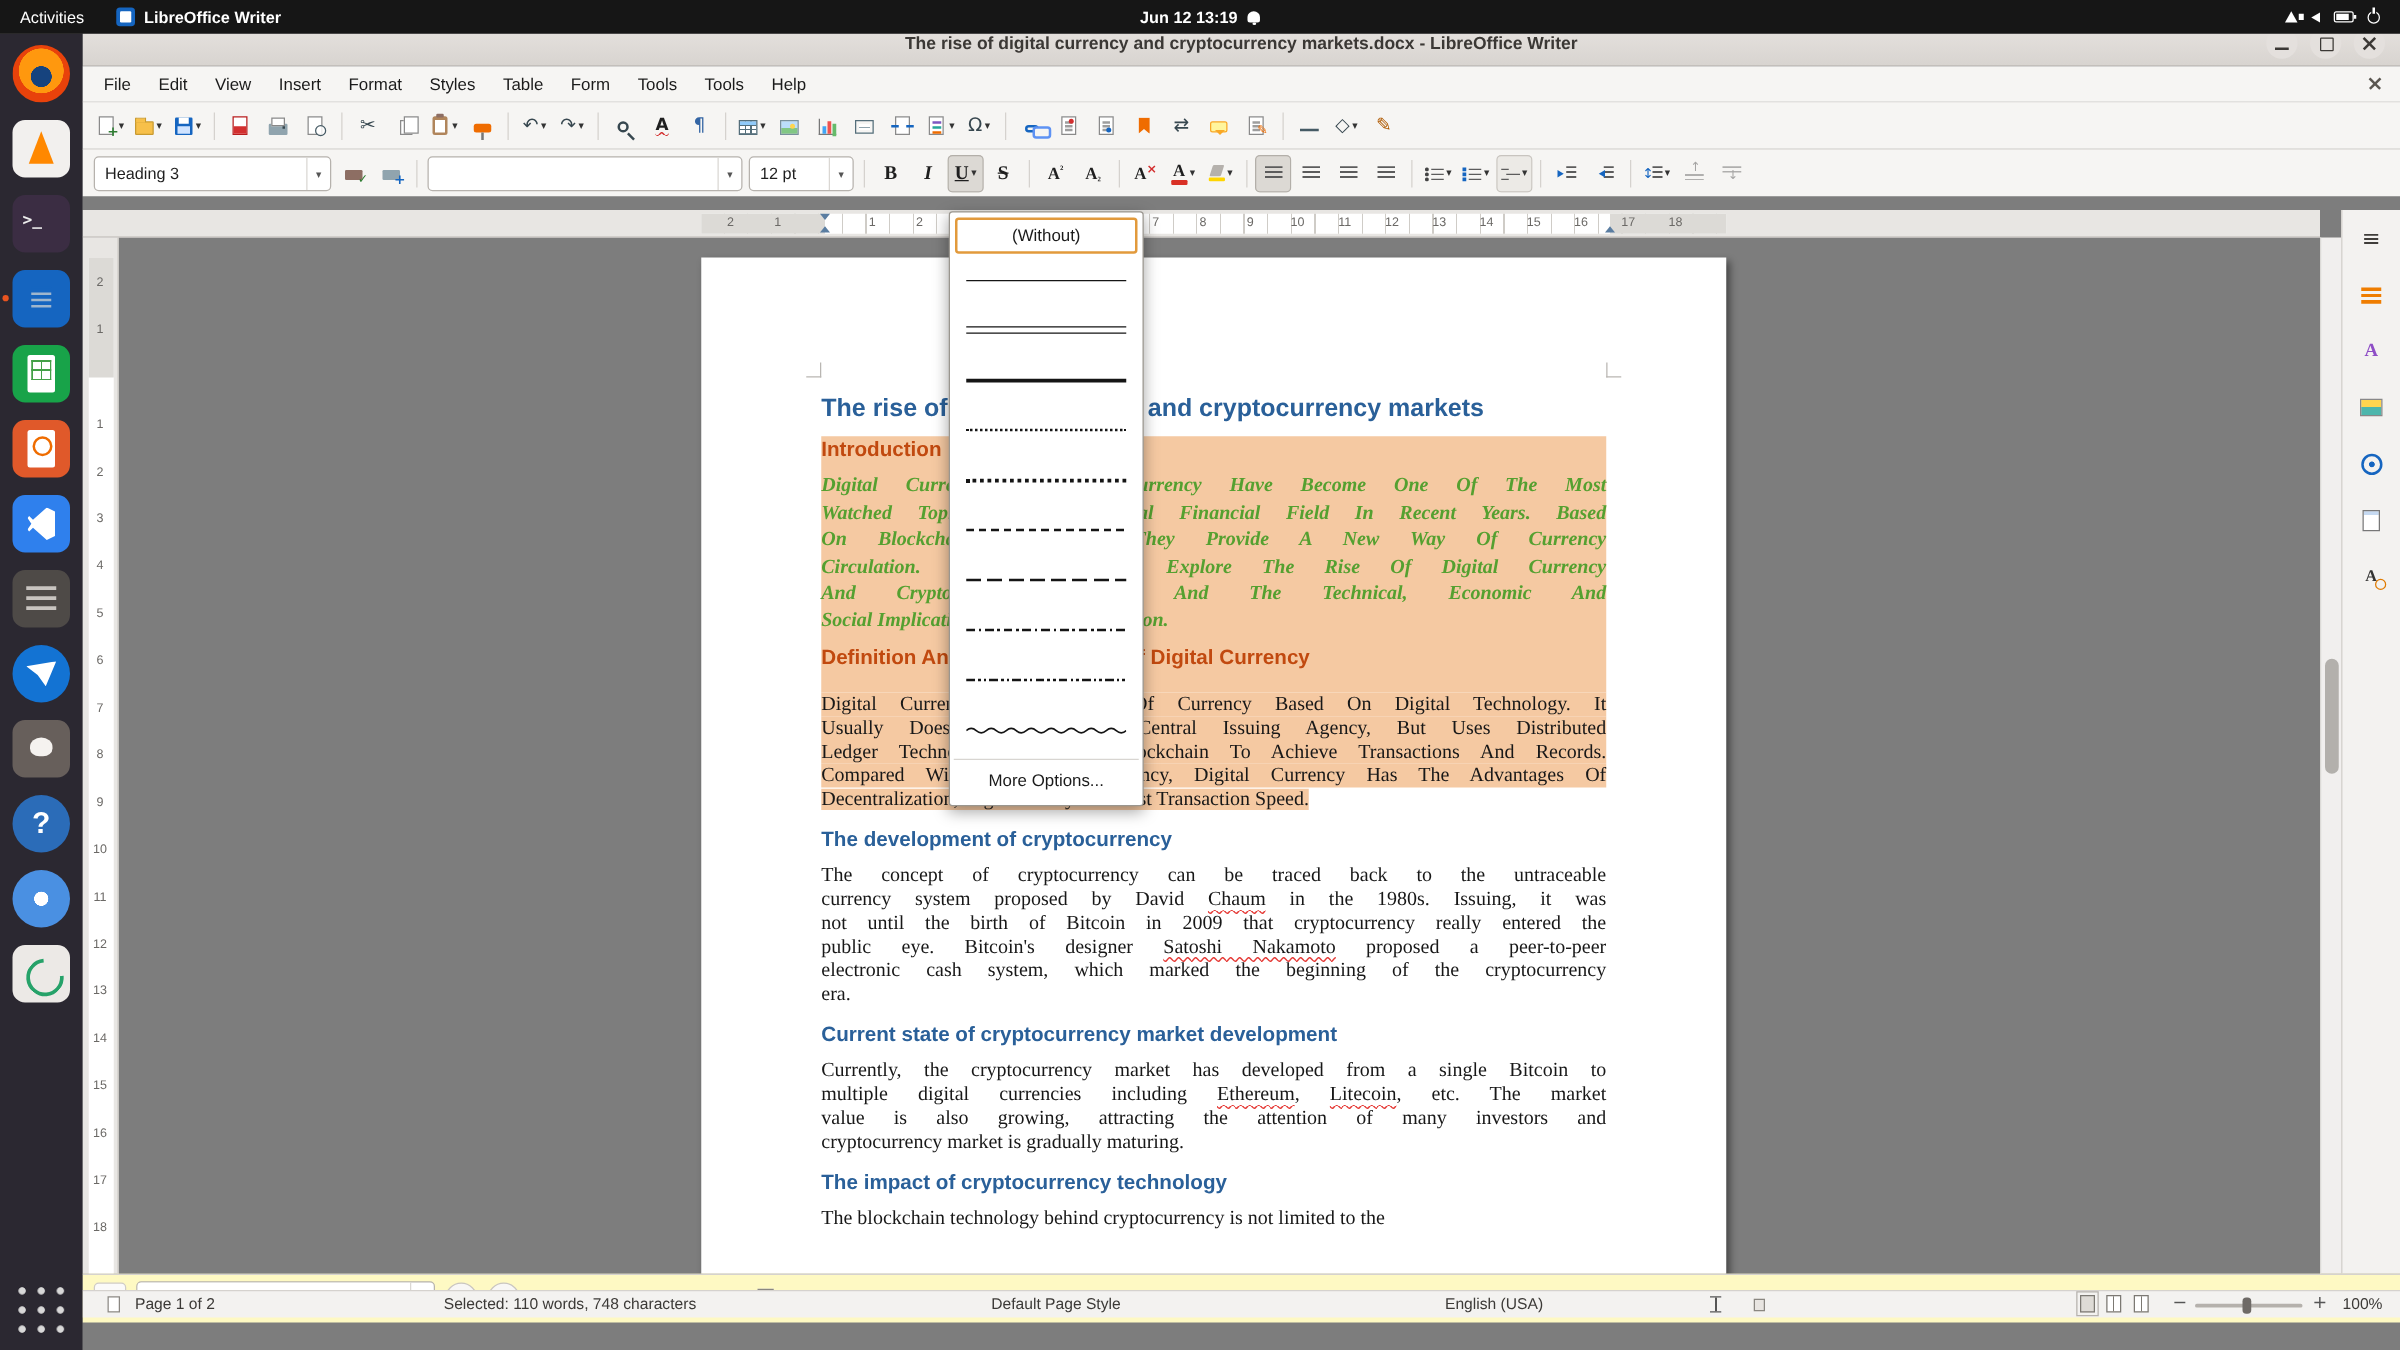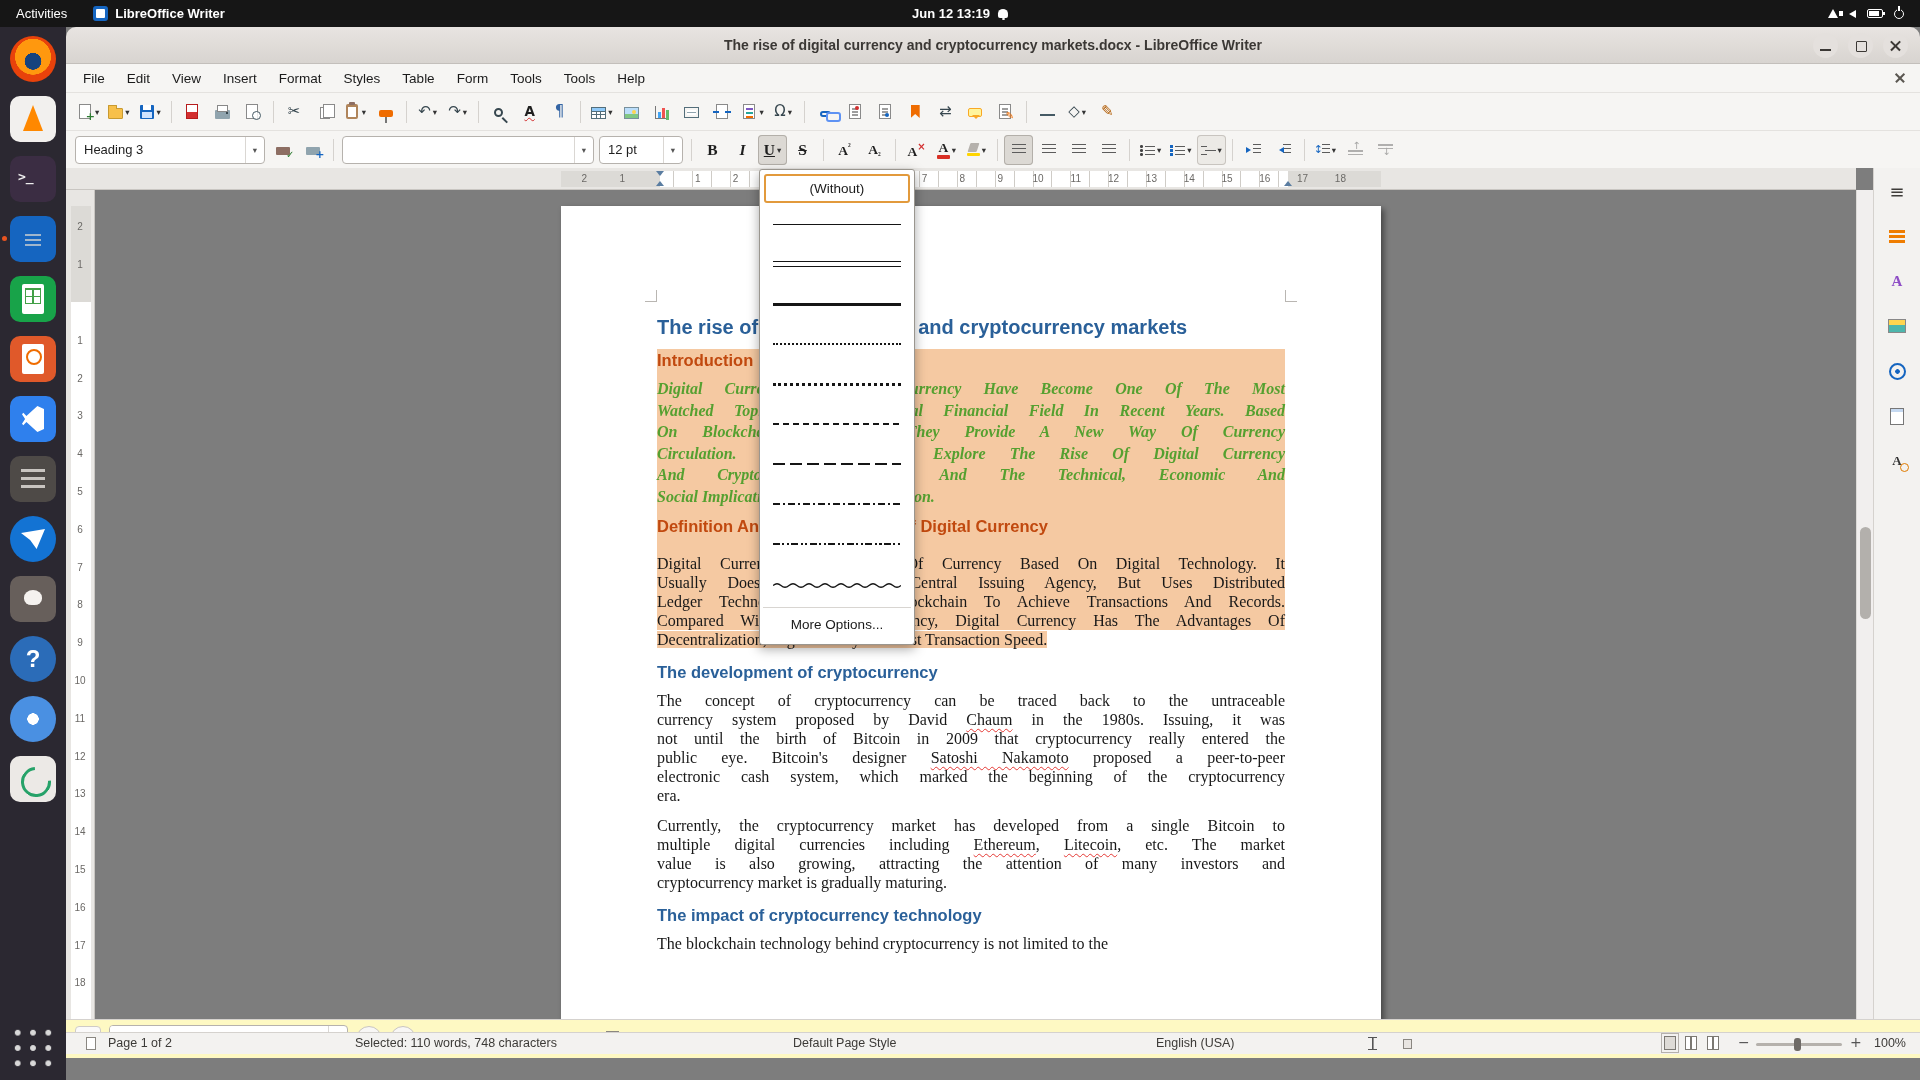--- a/index.html
+++ b/index.html
@@ -50,21 +50,21 @@
   .dk-gimp{background:#675f5b}
   .dk-gimp::after{content:"";position:absolute;left:14px;top:14px;width:18px;height:15px;background:#f5f2ef;border-radius:50% 50% 42% 42%}
   .dk-help{border-radius:50%;background:#2b6cb8}
   .dk-help::after{content:"?";position:absolute;left:0;top:0;width:100%;height:100%;display:flex;align-items:center;justify-content:center;color:#fff;font:bold 24px "Liberation Sans",sans-serif}
   .dk-chromium{border-radius:50%;background:radial-gradient(circle,#fff 0 17%,#4a90e2 18% 100%)}
   .dk-software{background:#ece9e6}
   .dk-software::after{content:"";position:absolute;left:11px;top:11px;width:24px;height:24px;border:3.5px solid #26a269;border-radius:50%;border-top-color:transparent;transform:rotate(40deg)}
   .dk-grid{margin-top:auto;background:radial-gradient(circle,#d8d8d8 2.6px,transparent 3.2px);background-size:15.3px 15.3px;background-position:center}
 
   
-  #window{position:absolute;left:66px;top:27px;width:1854px;height:141px}
+  #window{position:absolute;left:66px;top:16px;width:1854px;height:141px}
   #titlebar{height:37px;background:linear-gradient(#e8e4e1,#d8d4d0);border-radius:10px 10px 0 0;border-bottom:1px solid #c3bfbb;display:flex;align-items:center;justify-content:center;position:relative;font-size:14px;font-weight:bold;color:#3b3835}
   .winbtns{position:absolute;right:12px;top:6px;display:flex;gap:10px}
   .wbtn{width:25px;height:25px;border-radius:50%;position:relative;background:#e4e0dd}
   .wb-min::after{content:"";position:absolute;left:7px;top:16px;width:11px;height:1.6px;background:#3b3835}
   .wb-max::after{content:"";position:absolute;left:8px;top:8px;width:9px;height:9px;border:1.6px solid #3b3835;border-radius:1px}
   .wb-close::before,.wb-close::after{content:"";position:absolute;left:6px;top:11.6px;width:13px;height:1.8px;background:#3b3835}
   .wb-close::before{transform:rotate(45deg)}.wb-close::after{transform:rotate(-45deg)}
   #menubar{height:28px;background:#f6f5f3;display:flex;align-items:center;padding-left:6px;font-size:13.5px}
   .mitem{padding:4px 11px;border-radius:4px;color:#1b1b1b}
   .docclose{margin-left:auto;margin-right:12px;position:relative;width:16px;height:16px}
@@ -620,20 +620,21 @@
         </div>
         <div class="dh h3 c-blue">The development of cryptocurrency</div>
         <div class="para">
           <div class="line"><span>The concept of cryptocurrency can be traced back to the untraceable</span></div>
           <div class="line"><span>currency system proposed by David </span><span class="sp">Chaum</span><span> in the 1980s. Issuing, it was</span></div>
           <div class="line"><span>not until the birth of Bitcoin in 2009 that cryptocurrency really entered the</span></div>
           <div class="line"><span>public eye. Bitcoin's designer </span><span class="sp">Satoshi Nakamoto</span><span> proposed a peer-to-peer</span></div>
           <div class="line"><span>electronic cash system, which marked the beginning of the cryptocurrency</span></div>
           <div class="line last"><span>era.</span></div>
         </div>
+        <div class="dh h3 c-blue">Current state of cryptocurrency market development</div>
         <div class="para">
           <div class="line"><span>Currently, the cryptocurrency market has developed from a single Bitcoin to</span></div>
           <div class="line"><span>multiple digital currencies including </span><span class="sp">Ethereum</span><span>, </span><span class="sp">Litecoin</span><span>, etc. The market</span></div>
           <div class="line"><span>value is also growing, attracting the attention of many investors and</span></div>
           <div class="line last"><span>cryptocurrency market is gradually maturing.</span></div>
         </div>
         <div class="dh h3 c-blue">The impact of cryptocurrency technology</div>
         <div class="para">
           <div class="line last"><span>The blockchain technology behind cryptocurrency is not limited to the</span></div>
         </div>

